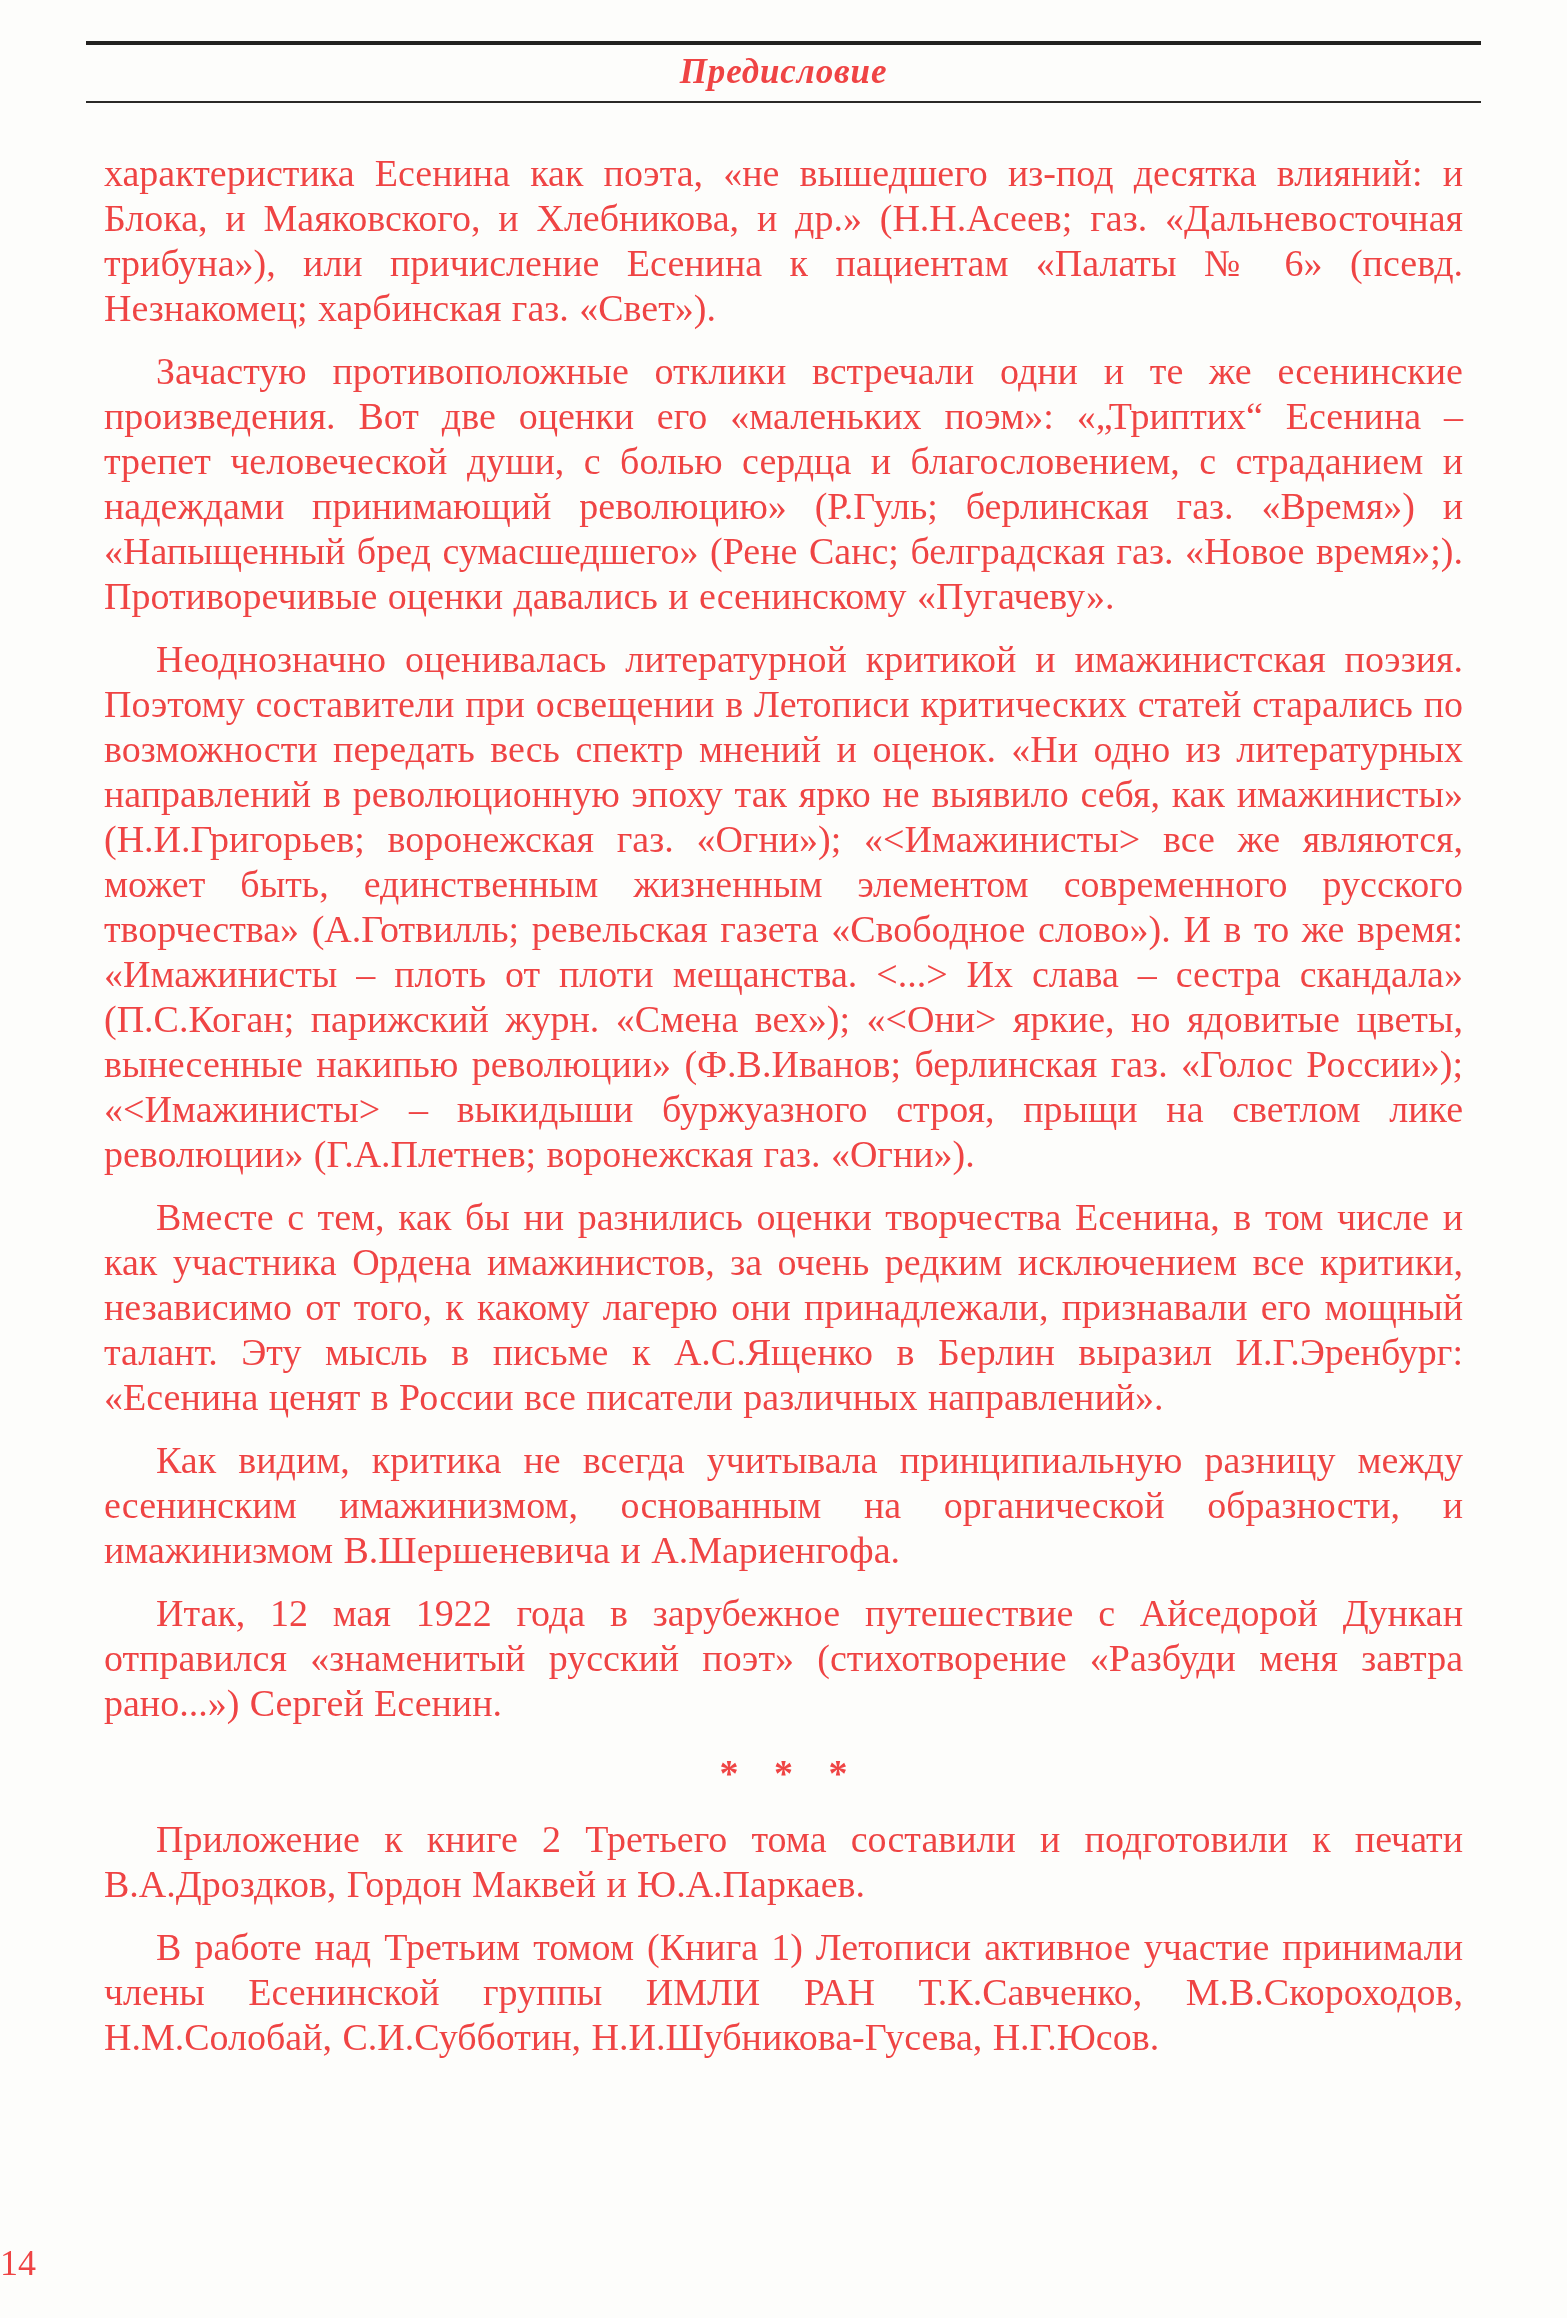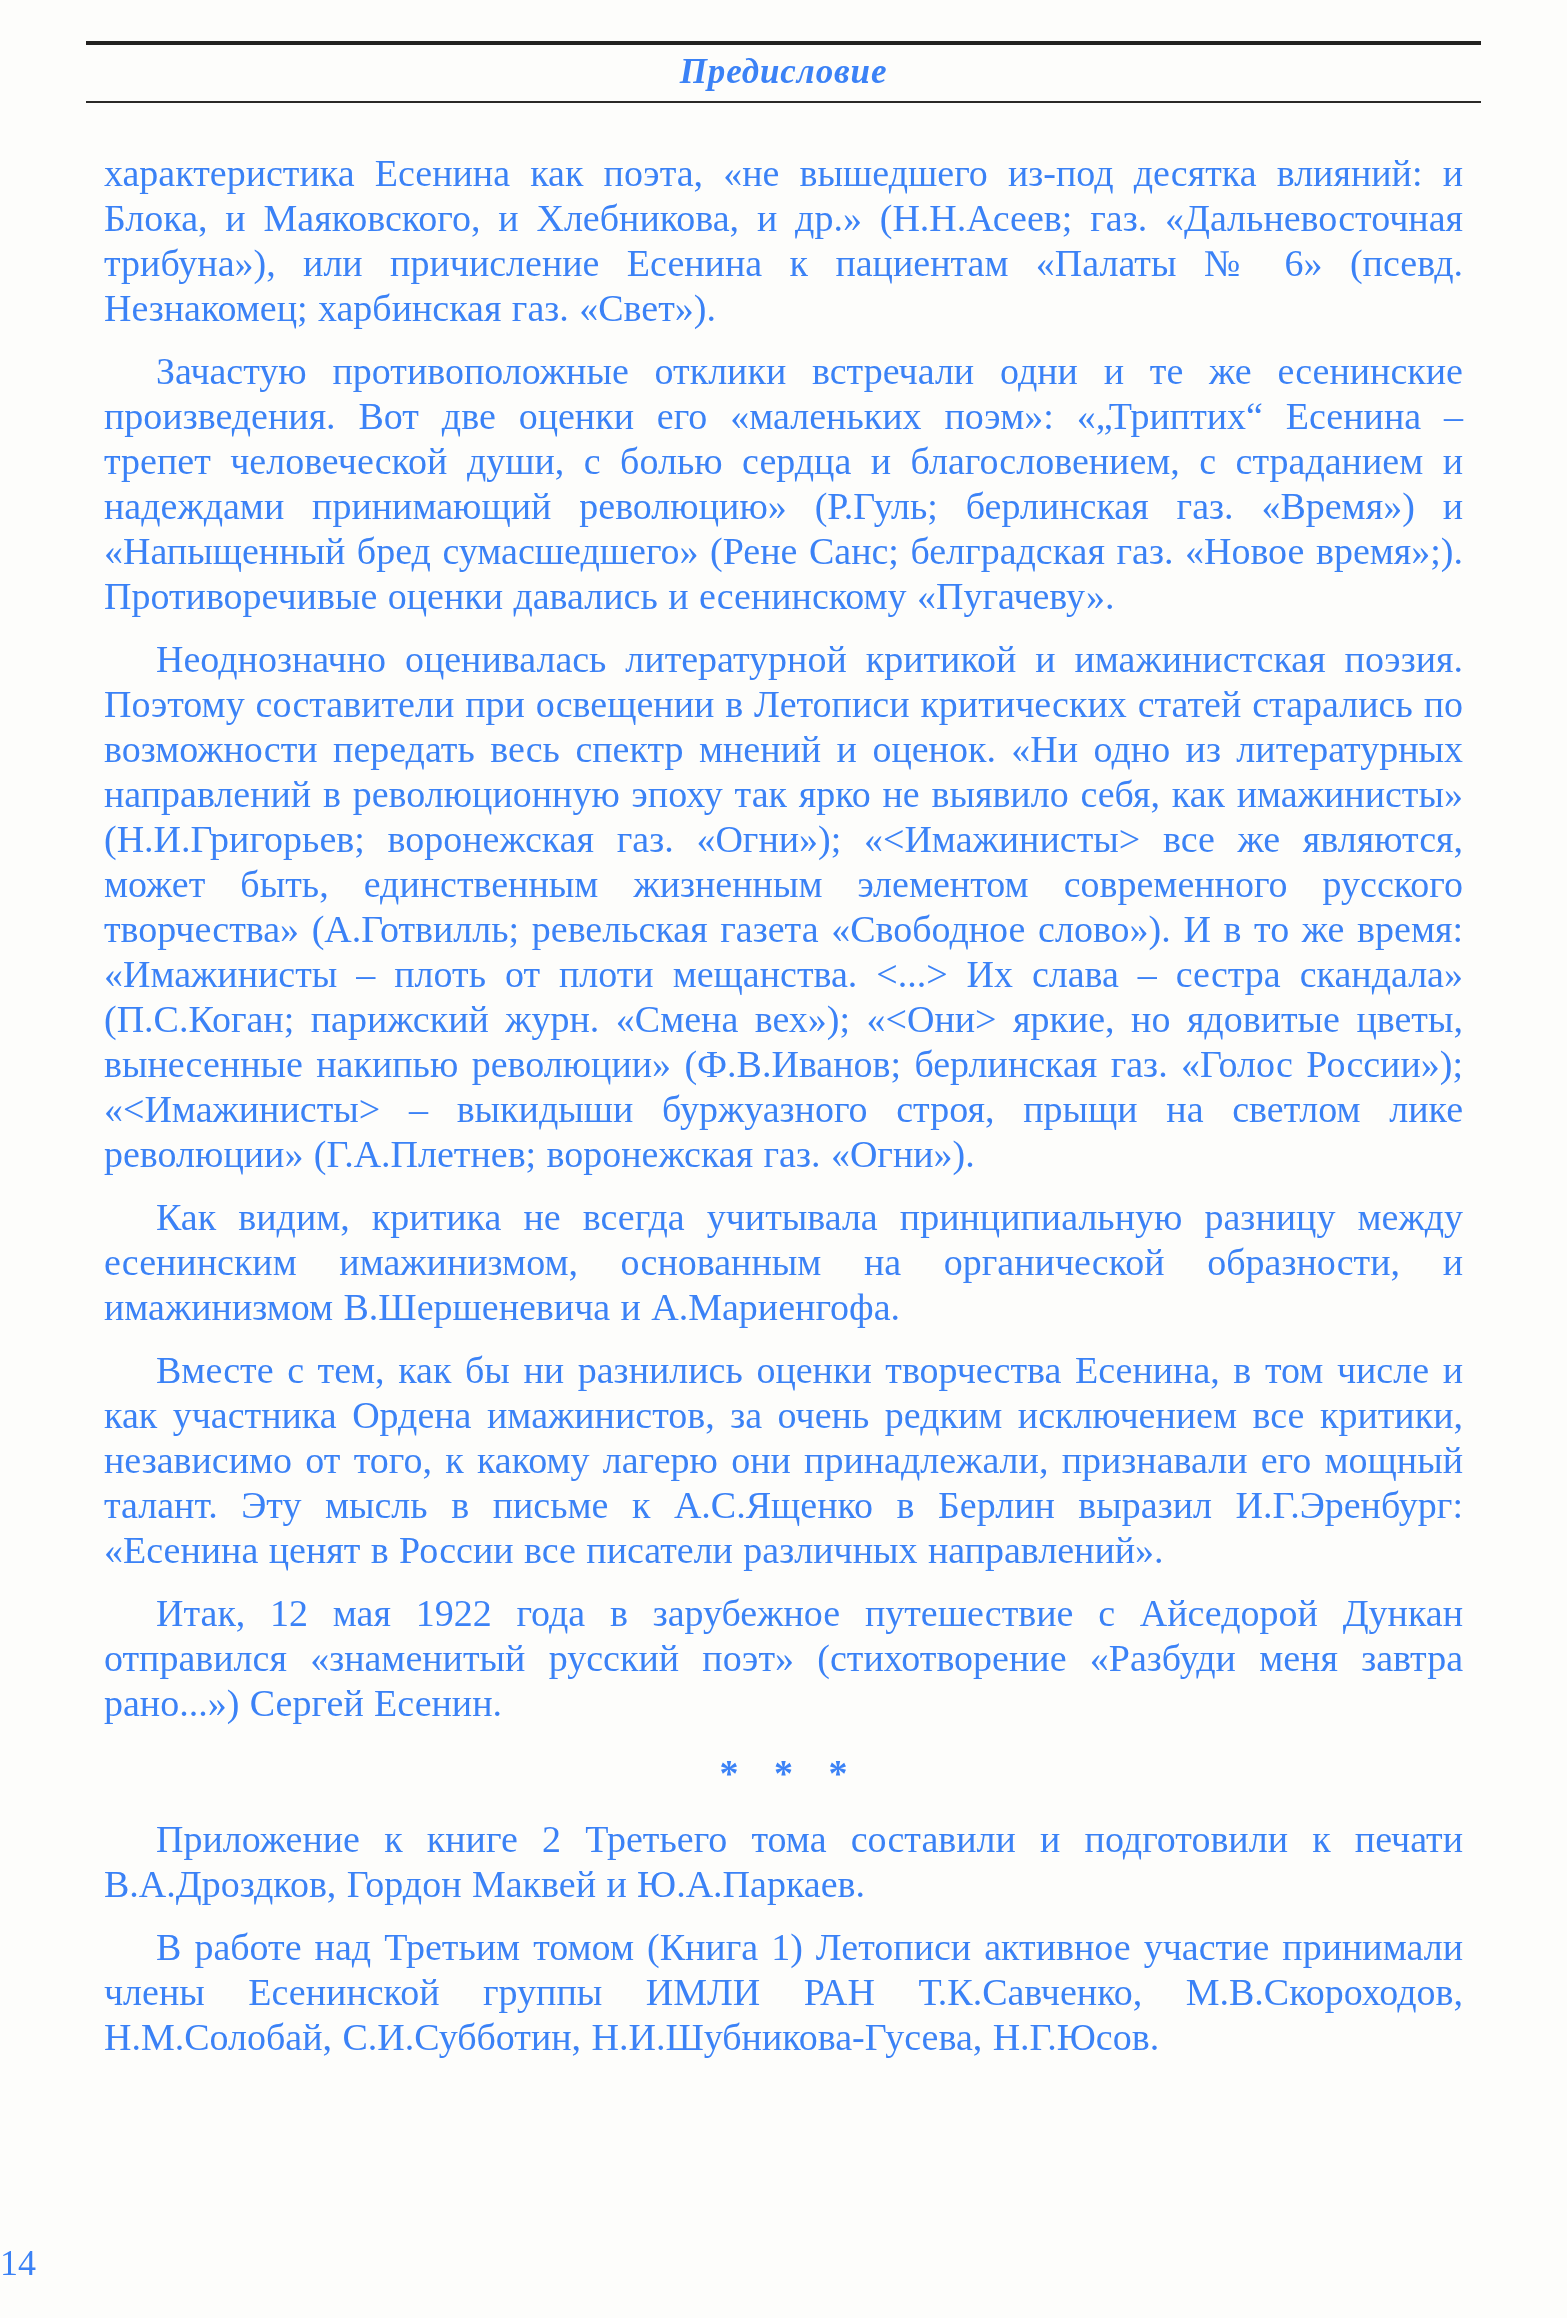--- a/index.html
+++ b/index.html
@@ -6,21 +6,21 @@
   html, body {
     margin: 0;
     padding: 0;
     background: #ffffff;
   }
   .page {
     position: relative;
     width: 1567px;
     height: 2319px;
     background: #fdfdfb;
-    color: #3b82f6;
+    color: #ef4444;
     font-family: "Liberation Serif", "DejaVu Serif", serif;
     padding: 41px 86px 0 86px;
     overflow: hidden;
   }
   
   .page-header { width: 100%; }
   .rule-thick {
     height: 3.6px;
     background: #232220;
   }
@@ -85,22 +85,22 @@
   <header class="page-header">
     <div class="rule-thick"></div>
     <div class="running-head">Предисловие</div>
     <div class="rule-thin"></div>
   </header>
 
   <main class="body-text">
     <p class="no-indent">характеристика Есенина как поэта, «не вышедшего из-под десятка влияний: и Блока, и Маяковского, и Хлебникова, и др.» (Н.Н.Асеев; газ. «Дальневосточная трибуна»), или причисление Есенина к пациентам «Палаты № 6» (псевд. Незнакомец; харбинская газ. «Свет»).</p>
     <p class="indent">Зачастую противоположные отклики встречали одни и те же есенинские произведения. Вот две оценки его «маленьких поэм»: «„Триптих“ Есенина – трепет человеческой души, с болью сердца и благословением, с страданием и надеждами принимающий революцию» (Р.Гуль; берлинская газ. «Время») и «Напыщенный бред сумасшедшего» (Рене Санс; белградская газ. «Новое время»;). Противоречивые оценки давались и есенинскому «Пугачеву».</p>
     <p class="indent">Неоднозначно оценивалась литературной критикой и имажинистская поэзия. Поэтому составители при освещении в Летописи критических статей старались по возможности передать весь спектр мнений и оценок. «Ни одно из литературных направлений в революционную эпоху так ярко не выявило себя, как имажинисты» (Н.И.Григорьев; воронежская газ. «Огни»); «&lt;Имажинисты&gt; все же являются, может быть, единственным жизненным элементом современного русского творчества» (А.Готвилль; ревельская газета «Свободное слово»). И в то же время: «Имажинисты – плоть от плоти мещанства. &lt;...&gt; Их слава – сестра скандала» (П.С.Коган; парижский журн. «Смена вех»); «&lt;Они&gt; яркие, но ядовитые цветы, вынесенные накипью революции» (Ф.В.Иванов; берлинская газ. «Голос России»); «&lt;Имажинисты&gt; – выкидыши буржуазного строя, прыщи на светлом лике революции» (Г.А.Плетнев; воронежская газ. «Огни»).</p>
+    <p class="indent">Вместе с тем, как бы ни разнились оценки творчества Есенина, в том числе и как участника Ордена имажинистов, за очень редким исключением все критики, независимо от того, к какому лагерю они принадлежали, признавали его мощный талант. Эту мысль в письме к А.С.Ященко в Берлин выразил И.Г.Эренбург: «Есенина ценят в России все писатели различных направлений».</p>
     <p class="indent">Как видим, критика не всегда учитывала принципиальную разницу между есенинским имажинизмом, основанным на органической образности, и имажинизмом В.Шершеневича и А.Мариенгофа.</p>
-    <p class="indent">Вместе с тем, как бы ни разнились оценки творчества Есенина, в том числе и как участника Ордена имажинистов, за очень редким исключением все критики, независимо от того, к какому лагерю они принадлежали, признавали его мощный талант. Эту мысль в письме к А.С.Ященко в Берлин выразил И.Г.Эренбург: «Есенина ценят в России все писатели различных направлений».</p>
     <p class="indent">Итак, 12 мая 1922 года в зарубежное путешествие с Айседорой Дункан отправился «знаменитый русский поэт» (стихотворение «Разбуди меня завтра рано...») Сергей Есенин.</p>
 
     <div class="separator">* * *</div>
 
     <p class="indent">Приложение к книге 2 Третьего тома составили и подготовили к печати В.А.Дроздков, Гордон Маквей и Ю.А.Паркаев.</p>
     <p class="indent">В работе над Третьим томом (Книга 1) Летописи активное участие принимали члены Есенинской группы ИМЛИ РАН Т.К.Савченко, М.В.Скороходов, Н.М.Солобай, С.И.Субботин, Н.И.Шубникова-Гусева, Н.Г.Юсов.</p>
   </main>
 
   <footer class="page-footer">
     <div class="page-number">14</div>

